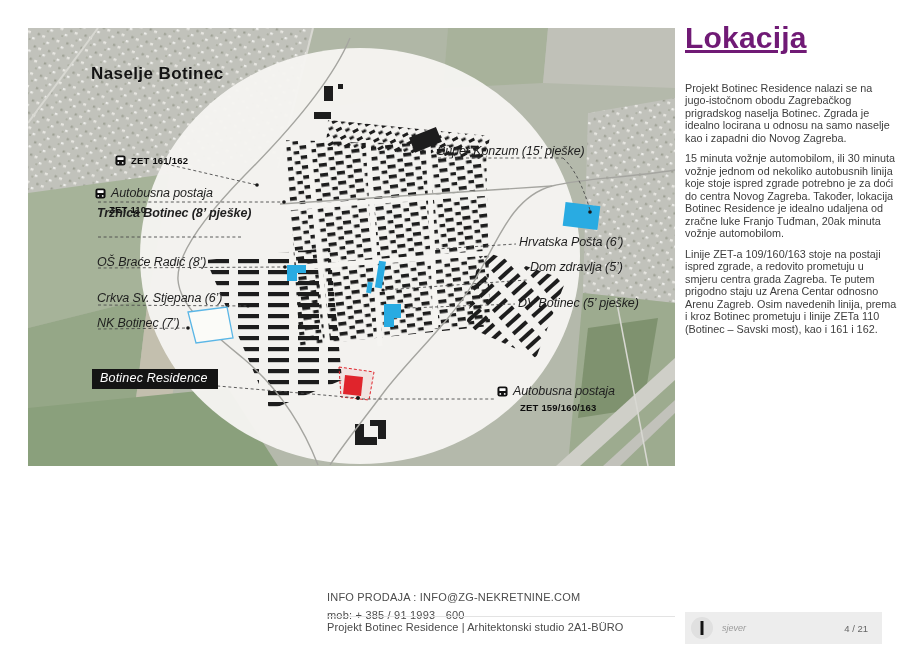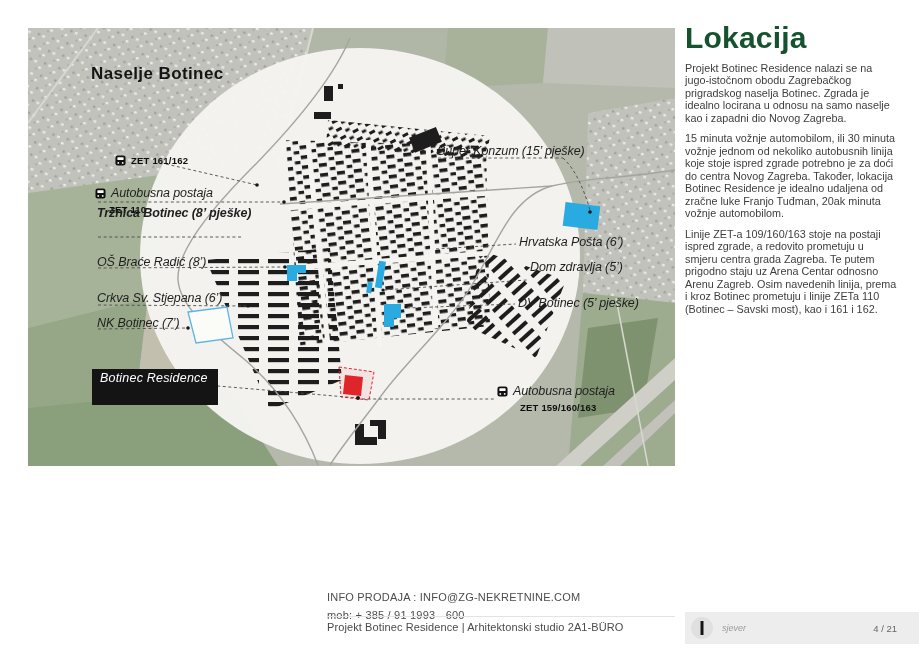--- a/index.html
+++ b/index.html
@@ -9,34 +9,34 @@
   }
   
   .map{position:absolute;left:28px;top:28px;width:647px;height:438px;}
   .map svg.base{position:absolute;left:0;top:0;width:647px;height:438px;display:block;}
   .map-title{position:absolute;left:63px;top:36px;font-size:17px;font-weight:bold;color:#141414;letter-spacing:.4px;white-space:nowrap;}
   .mlabel{position:absolute;display:flex;align-items:center;gap:5px;white-space:nowrap;color:#1f1f1f;}
   .mlabel .txt{font-style:italic;font-size:12.5px;letter-spacing:-.1px;}
   .mlabel .txt.bold{font-style:normal;font-weight:bold;font-size:9.5px;letter-spacing:.2px;color:#0e0e0e;}
   .bus{width:11px;height:11px;flex:0 0 auto;}
   .residence-tag{position:absolute;left:64px;top:341px;background:#141414;color:#fff;
-    font-style:italic;font-size:12.5px;padding:2px 10px 20px 8px;letter-spacing:.2px;white-space:nowrap;}
+    font-style:italic;font-size:12.5px;padding:2px 10px 4px 8px;letter-spacing:.2px;white-space:nowrap;}
   
   .article{position:absolute;left:685px;top:22px;width:224px;}
-  .article h1{margin:0 0 8px 0;font-size:30px;line-height:1.05;color:#14532d;letter-spacing:.2px;font-weight:bold;}
+  .article h1{margin:0 0 28px 0;font-size:30px;line-height:1.05;color:#701a75;letter-spacing:.2px;font-weight:bold;text-decoration:underline;}
   .article p{margin:0 10px 8px 0;font-size:10.8px;line-height:1.16;color:#3d3d3d;}
   
   .footer-info{position:absolute;left:327px;top:589px;font-size:11px;line-height:1.6;color:#4c4c4c;letter-spacing:.2px;}
   .footer-divider{position:absolute;left:327px;top:616px;width:348px;border-top:1px solid #e3e3e3;height:0;}
   .footer-project{position:absolute;left:327px;top:621px;font-size:11px;color:#4a4a4a;letter-spacing:.1px;}
-  .compass-bar{position:absolute;left:685px;top:612px;width:234px;height:32px;background:#ededed;display:flex;align-items:center;}
+  .compass-bar{position:absolute;left:685px;top:612px;width:197px;height:32px;background:#ededed;display:flex;align-items:center;}
   .compass-circle{width:22px;height:22px;border-radius:50%;background:#e0e0e0;margin-left:6px;position:relative;flex:0 0 auto;}
   .needle{position:absolute;left:50%;top:4px;width:3px;height:14px;background:#141414;transform:translateX(-50%);}
   .compass-label{font-style:italic;font-size:9px;color:#9b9b9b;margin-left:9px;}
-  .page-number{position:absolute;right:22px;top:50%;transform:translateY(-50%);font-size:9.5px;color:#666;margin-left:40px;}
+  .page-number{position:absolute;right:14px;top:50%;transform:translateY(-50%);font-size:9.5px;color:#666;margin-left:40px;}
 </style>
 </head>
 <body>
 
 <div class="map">
   <svg class="base" viewBox="0 0 647 438" aria-hidden="true">
     <defs>
       <pattern id="vil" width="15" height="13" patternUnits="userSpaceOnUse" patternTransform="rotate(18)">
         <rect width="15" height="13" fill="#c1c2bb"></rect>
         <rect x="1" y="2" width="3" height="2.4" fill="#e7e6e1"></rect>

